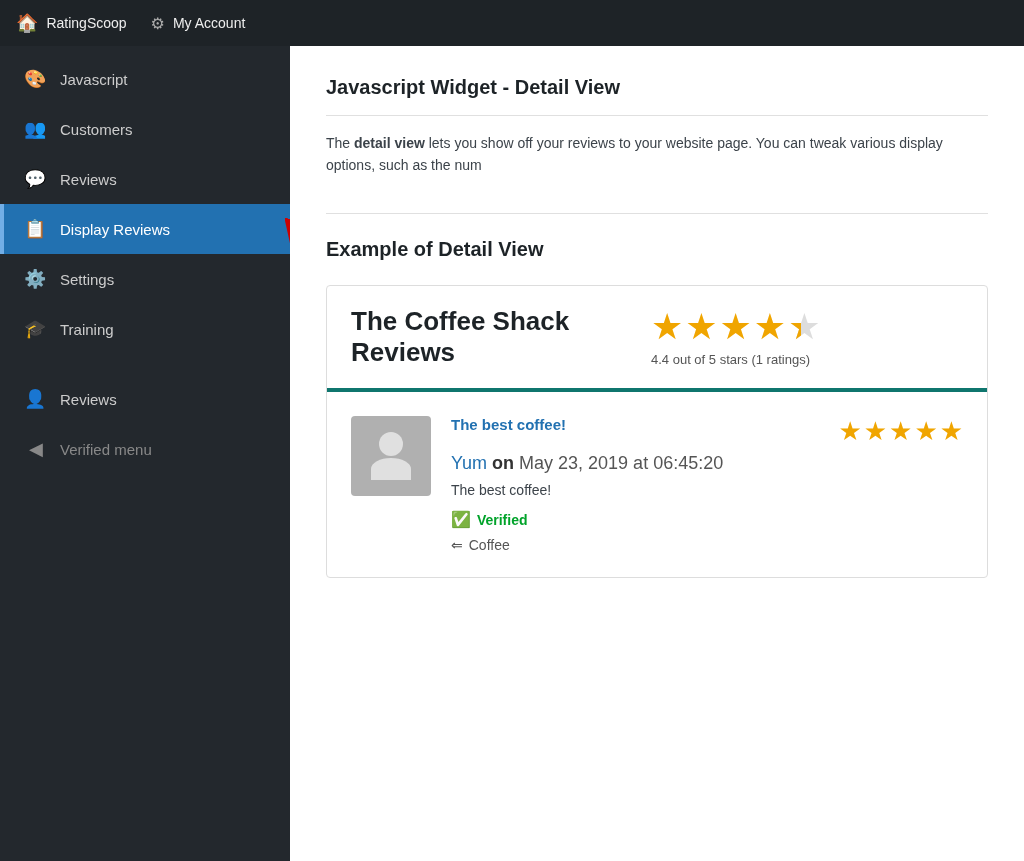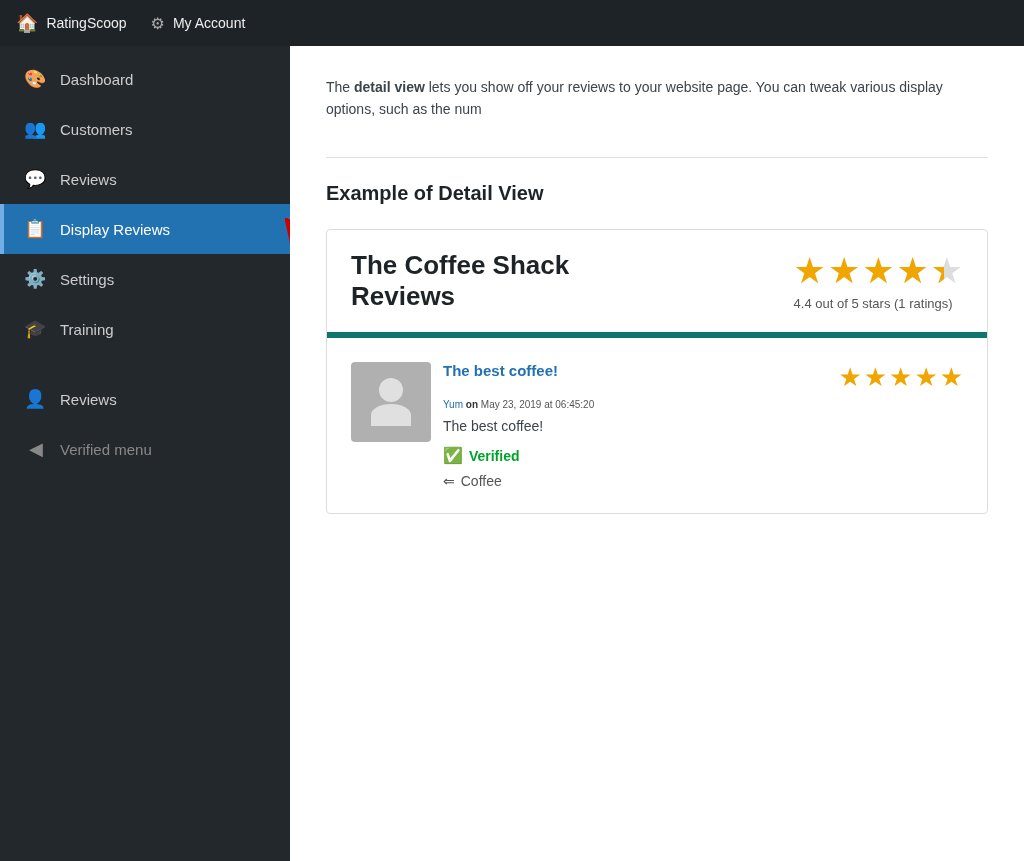--- a/index.html
+++ b/index.html
@@ -110,23 +110,22 @@
     
     .widget-preview {
       border: 1px solid #ddd;
       border-radius: 4px;
       overflow: hidden;
     }
 
     .widget-header {
       display: flex;
       align-items: center;
-      justify-content: space-between;
       padding: 20px 24px;
-      border-bottom: 6px solid #0f766e;
+      border-bottom: 4px solid #0f766e;
     }
 
     .business-name {
       font-size: 26px;
       font-weight: 800;
       color: #1d2327;
       line-height: 1.2;
       max-width: 300px;
     }
 
@@ -156,21 +155,21 @@
       padding: 8px 24px 16px;
       font-size: 13px;
       color: #555;
       border-bottom: 1px solid #e0e0e0;
     }
     .powered-by a { color: #2271b1; text-decoration: none; }
 
     
     .review-item {
       display: flex;
-      gap: 12px;
+      gap: 20px;
       padding: 24px;
       align-items: flex-start;
     }
 
     .reviewer-avatar {
       width: 80px;
       height: 80px;
       flex-shrink: 0;
       background: #b0b0b0;
       border-radius: 4px;
@@ -201,21 +200,21 @@
     }
 
     .review-title {
       font-size: 15px;
       font-weight: 700;
       color: #2271b1;
       margin-bottom: 4px;
     }
 
     .review-meta {
-      font-size: 10px;
+      font-size: 18px;
       color: #555;
       margin-bottom: 8px;
       margin-top: 20px;
     }
     .review-meta .author { color: #2271b1; font-weight: normal; }
     .review-meta strong { font-weight: 700; color: #333; }
 
     .review-stars {
       display: flex;
       gap: 2px;
@@ -269,21 +268,21 @@
     <span class="icon">⚙</span>
     <span>My Account</span>
   </div>
 </div>
 
 <div class="main-layout">
 
   <nav class="sidebar">
     <div class="sidebar-item">
       <span class="icon">🎨</span>
-      <span class="sidebar-item-label">Dashboard</span>
+      <span class="sidebar-item-label">Javascript</span>
     </div>
     <div class="sidebar-item">
       <span class="icon">👥</span>
       <span class="sidebar-item-label">Customers</span>
     </div>
     <div class="sidebar-item">
       <span class="icon">💬</span>
       <span class="sidebar-item-label">Reviews</span>
     </div>
     <div class="sidebar-item active arrow-container" style="position:relative;">
@@ -312,20 +311,21 @@
       <span class="icon">👤</span>
       <span class="sidebar-item-label">Reviews</span>
     </div>
     <div class="sidebar-item muted">
       <span class="icon">◀</span>
       <span class="sidebar-item-label">Verified menu</span>
     </div>
   </nav>
 
   <main class="content-area">
+    <h1 class="widget-title">Javascript Widget - Detail View</h1>
 
     <p class="widget-description">
       The <strong>detail view</strong> lets you show off your reviews to your website page. You can tweak various display options, such as the num
     </p>
 
     <h2 class="example-title">Example of Detail View</h2>
 
     <div class="widget-preview">
 
       <div class="widget-header">

